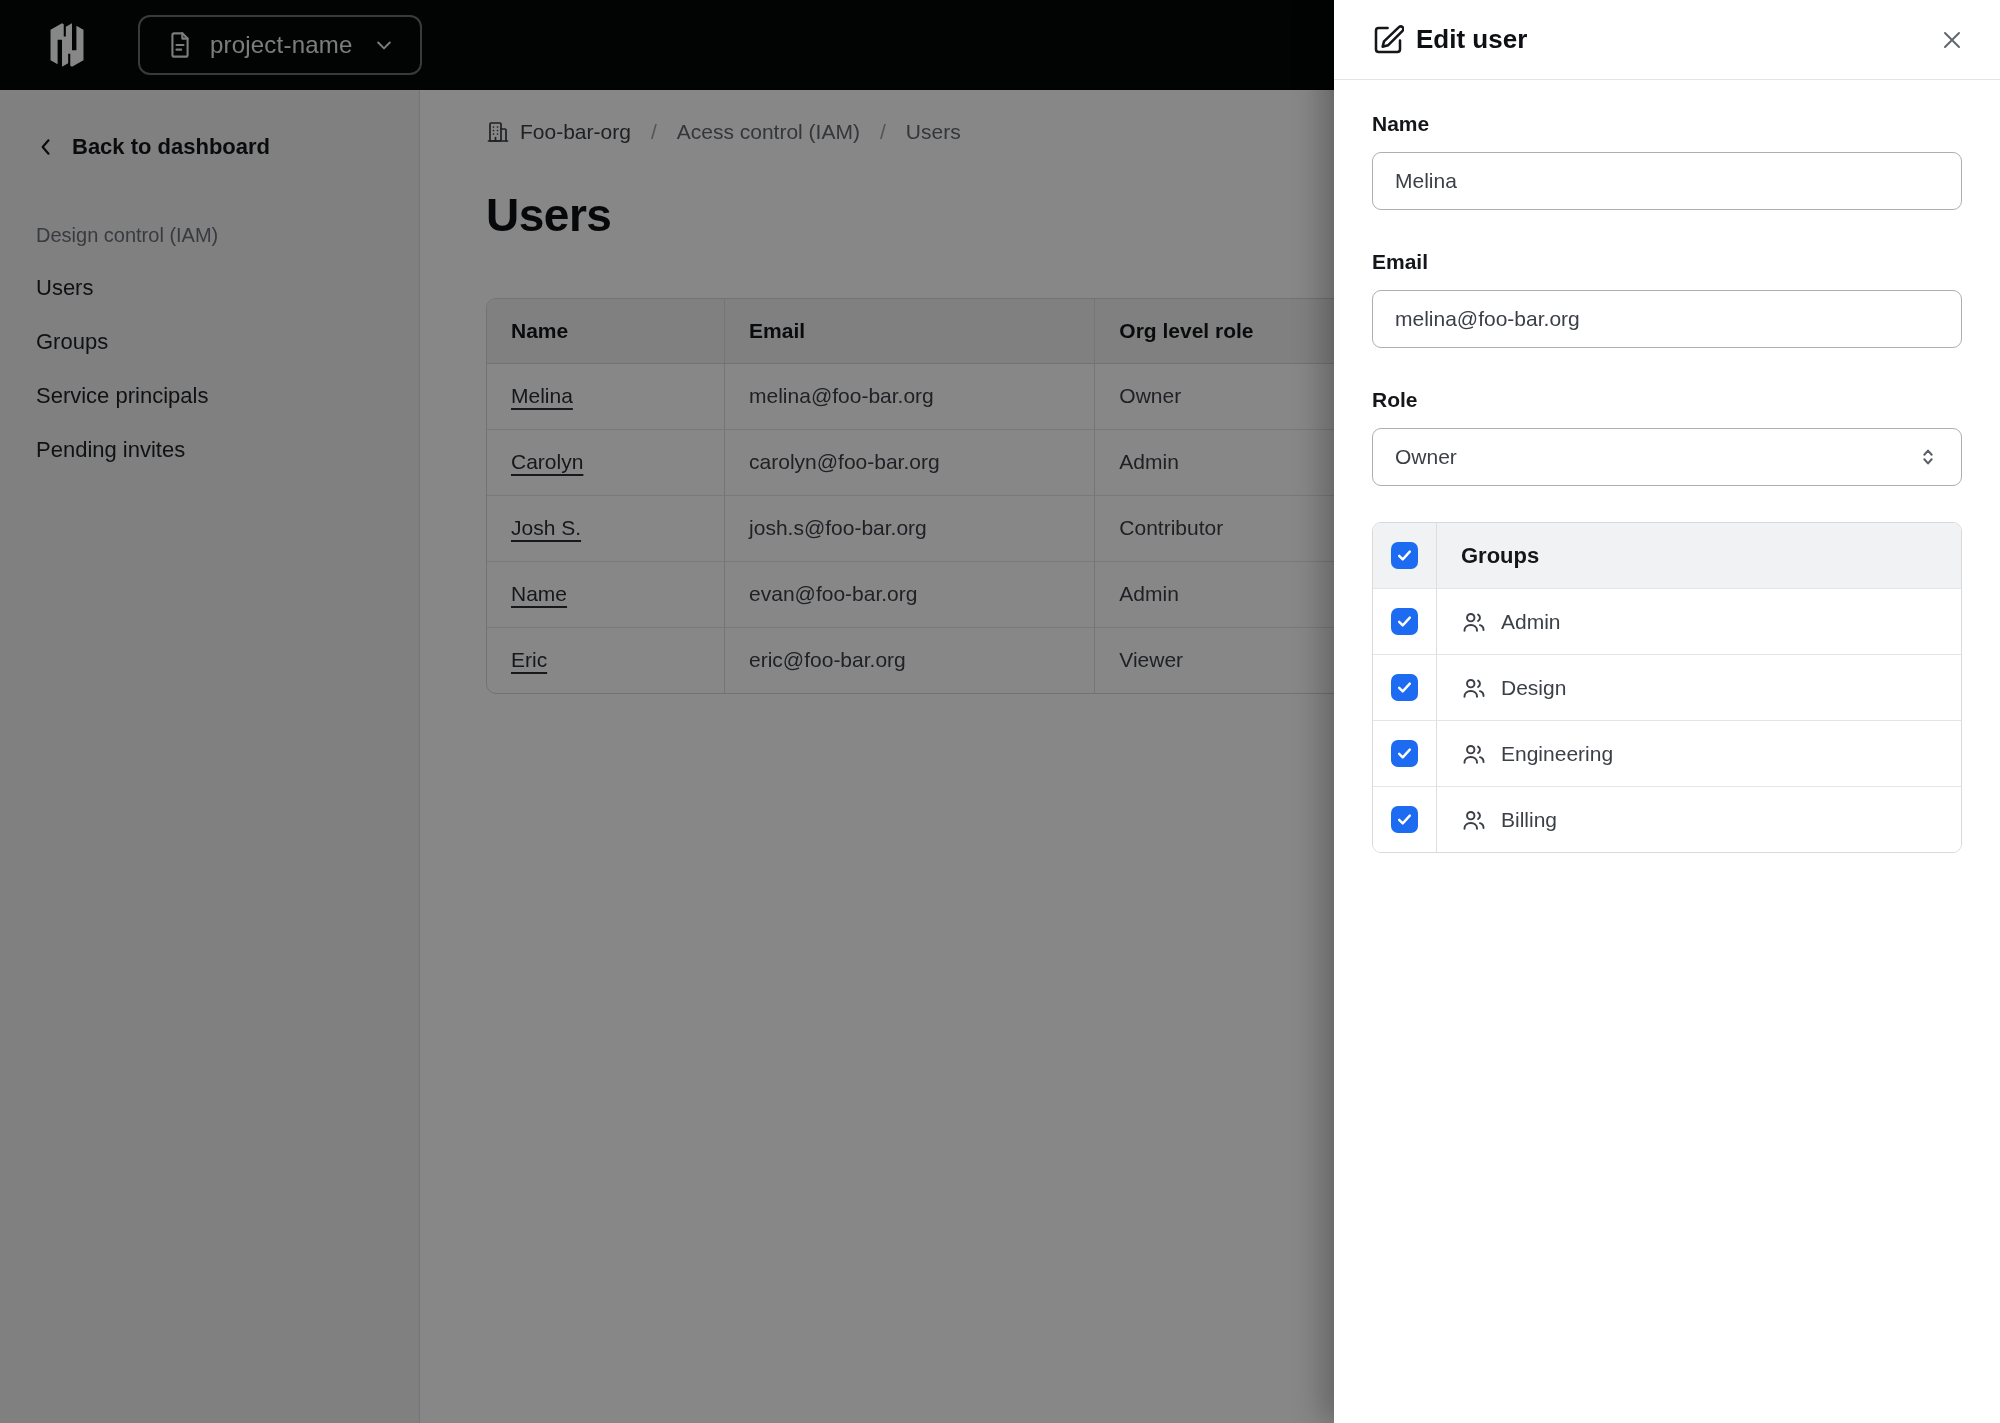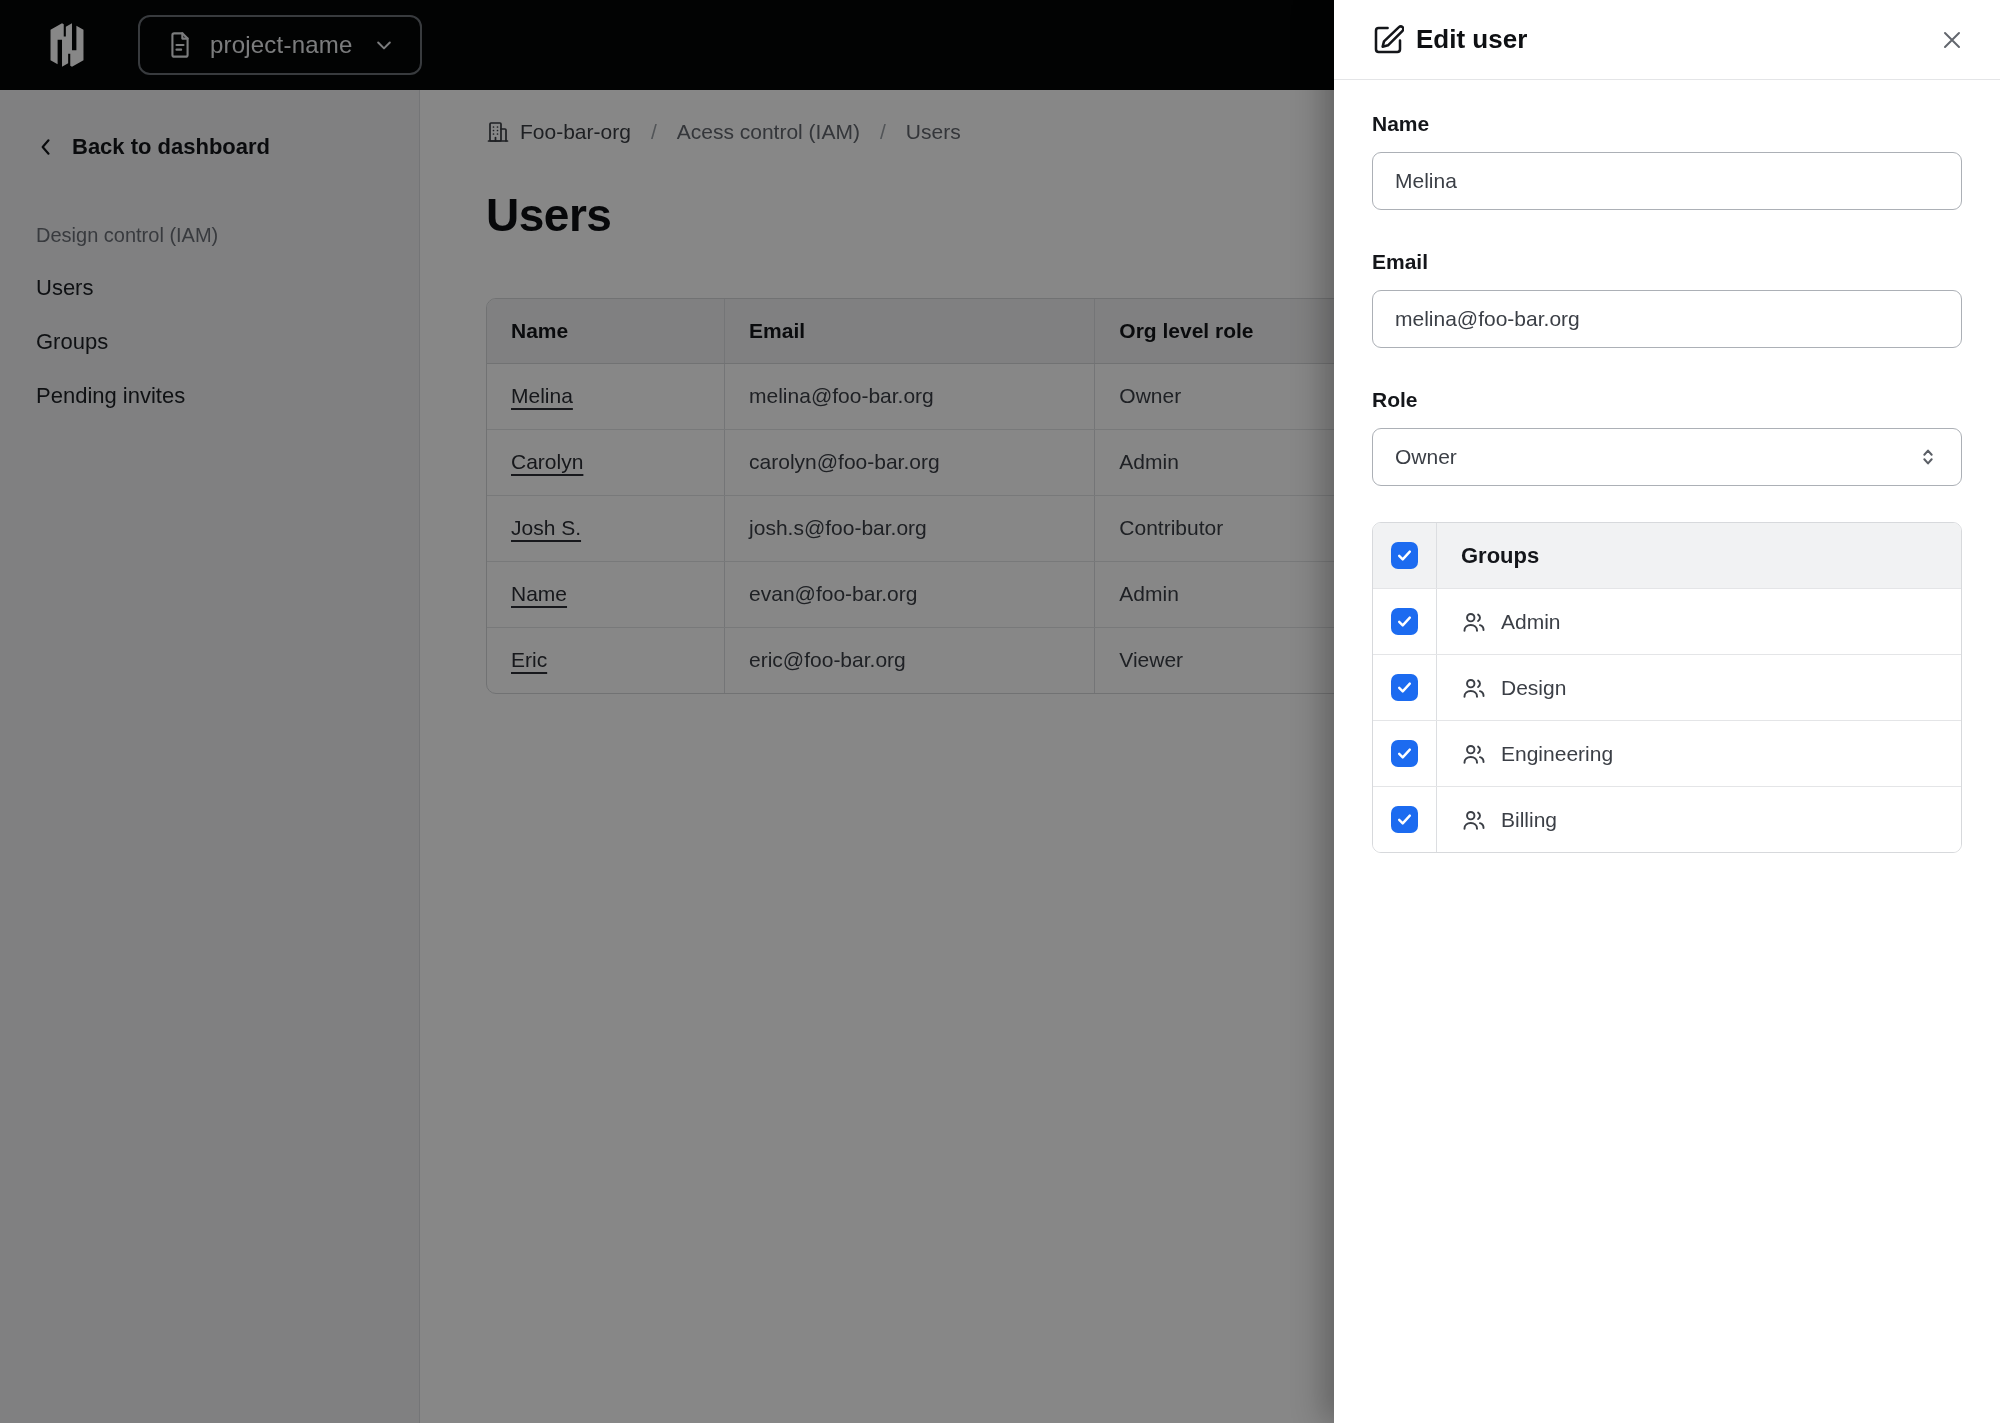--- a/index.html
+++ b/index.html
@@ -114,20 +114,21 @@
     <div class="back-link">
       <svg viewBox="0 0 24 24" fill="none" stroke="currentColor" stroke-width="2.6" stroke-linecap="round" stroke-linejoin="round">
         <polyline points="15 4 8 12 15 20"></polyline>
       </svg>
       <span>Back to dashboard</span>
     </div>
     <div class="side-section-label">Design control (IAM)</div>
     <div class="side-items" id="side-items">
         <div class="side-item">Users</div>
         <div class="side-item">Groups</div>
+        <div class="side-item">Service principals</div>
         <div class="side-item">Pending invites</div>
       </div>
   </div>
 
   <div class="main">
     <div class="breadcrumb">
       <span class="crumb-first">
         <svg viewBox="0 0 24 24" fill="none" stroke="currentColor" stroke-width="1.7" stroke-linecap="round" stroke-linejoin="round">
           <rect x="4" y="3" width="11" height="18" rx="1"></rect>
           <path d="M15 9h4a1 1 0 0 1 1 1v11"></path>

